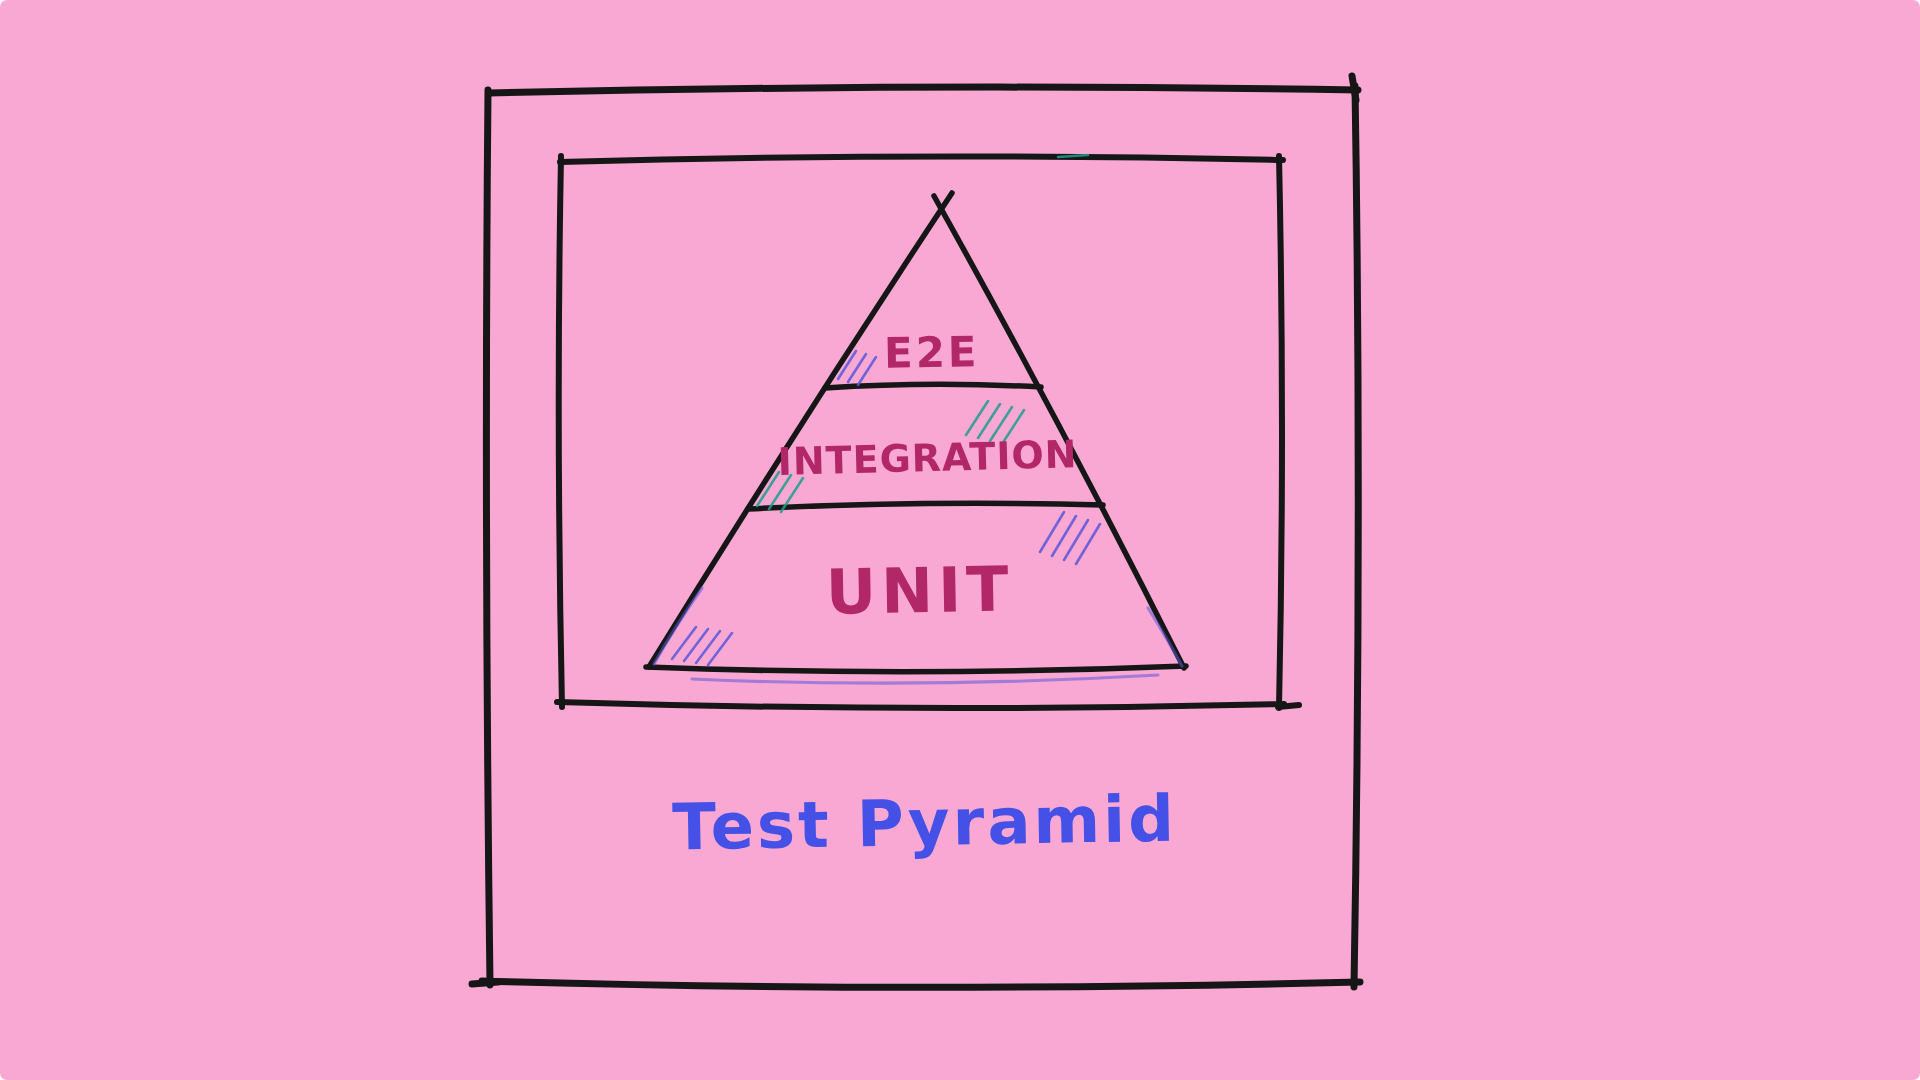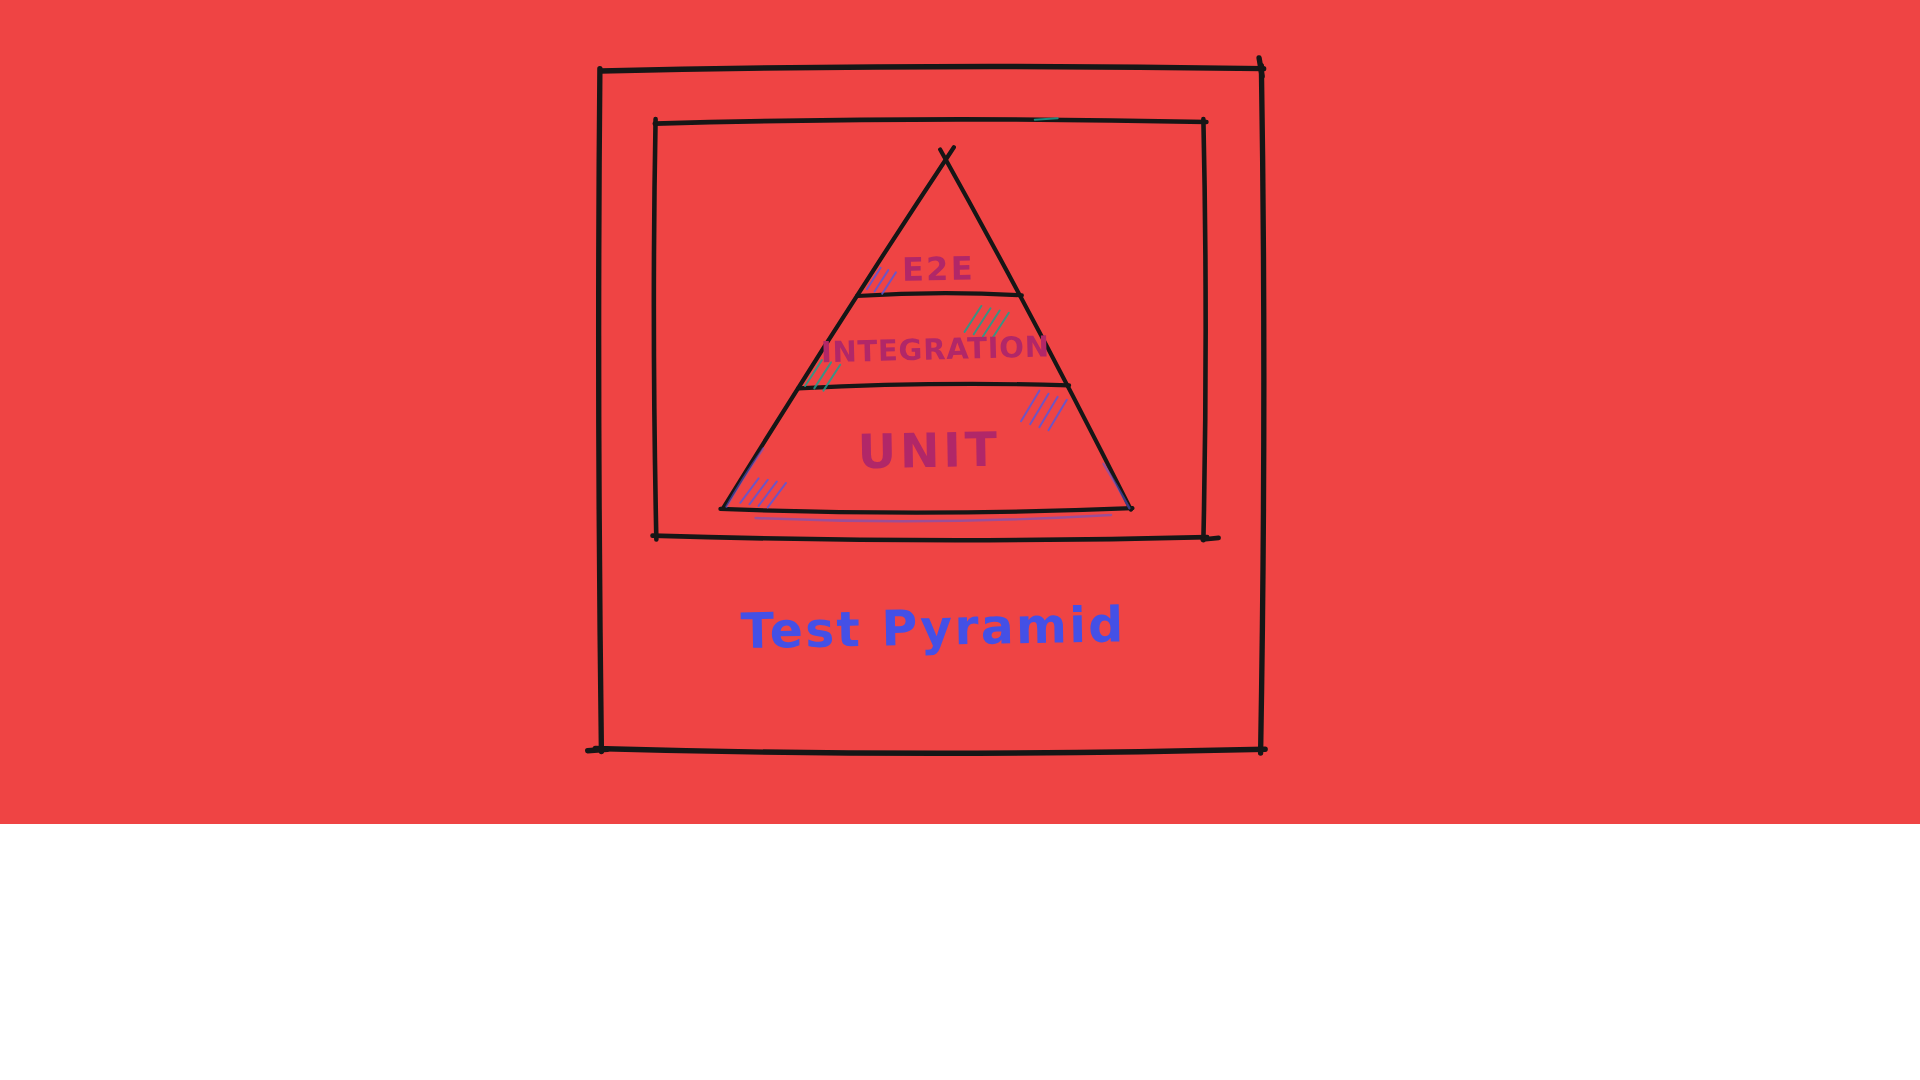--- a/index.html
+++ b/index.html
@@ -4,23 +4,24 @@
 <style>
   html, body {
     margin: 0;
     padding: 0;
     background: #ffffff;
     font-family: "DejaVu Sans", "Liberation Sans", sans-serif;
   }
   .canvas {
     position: relative;
     width: 1920px;
-    height: 824px;
-    background: #ef4444;
+    height: 1080px;
+    background: #f9a8d4;
     overflow: hidden;
+    border-radius: 7px;
   }
   svg.sketch {
     position: absolute;
     inset: 0;
     width: 100%;
     height: 100%;
   }
   .ink {
     fill: none;
     stroke-linecap: round;

